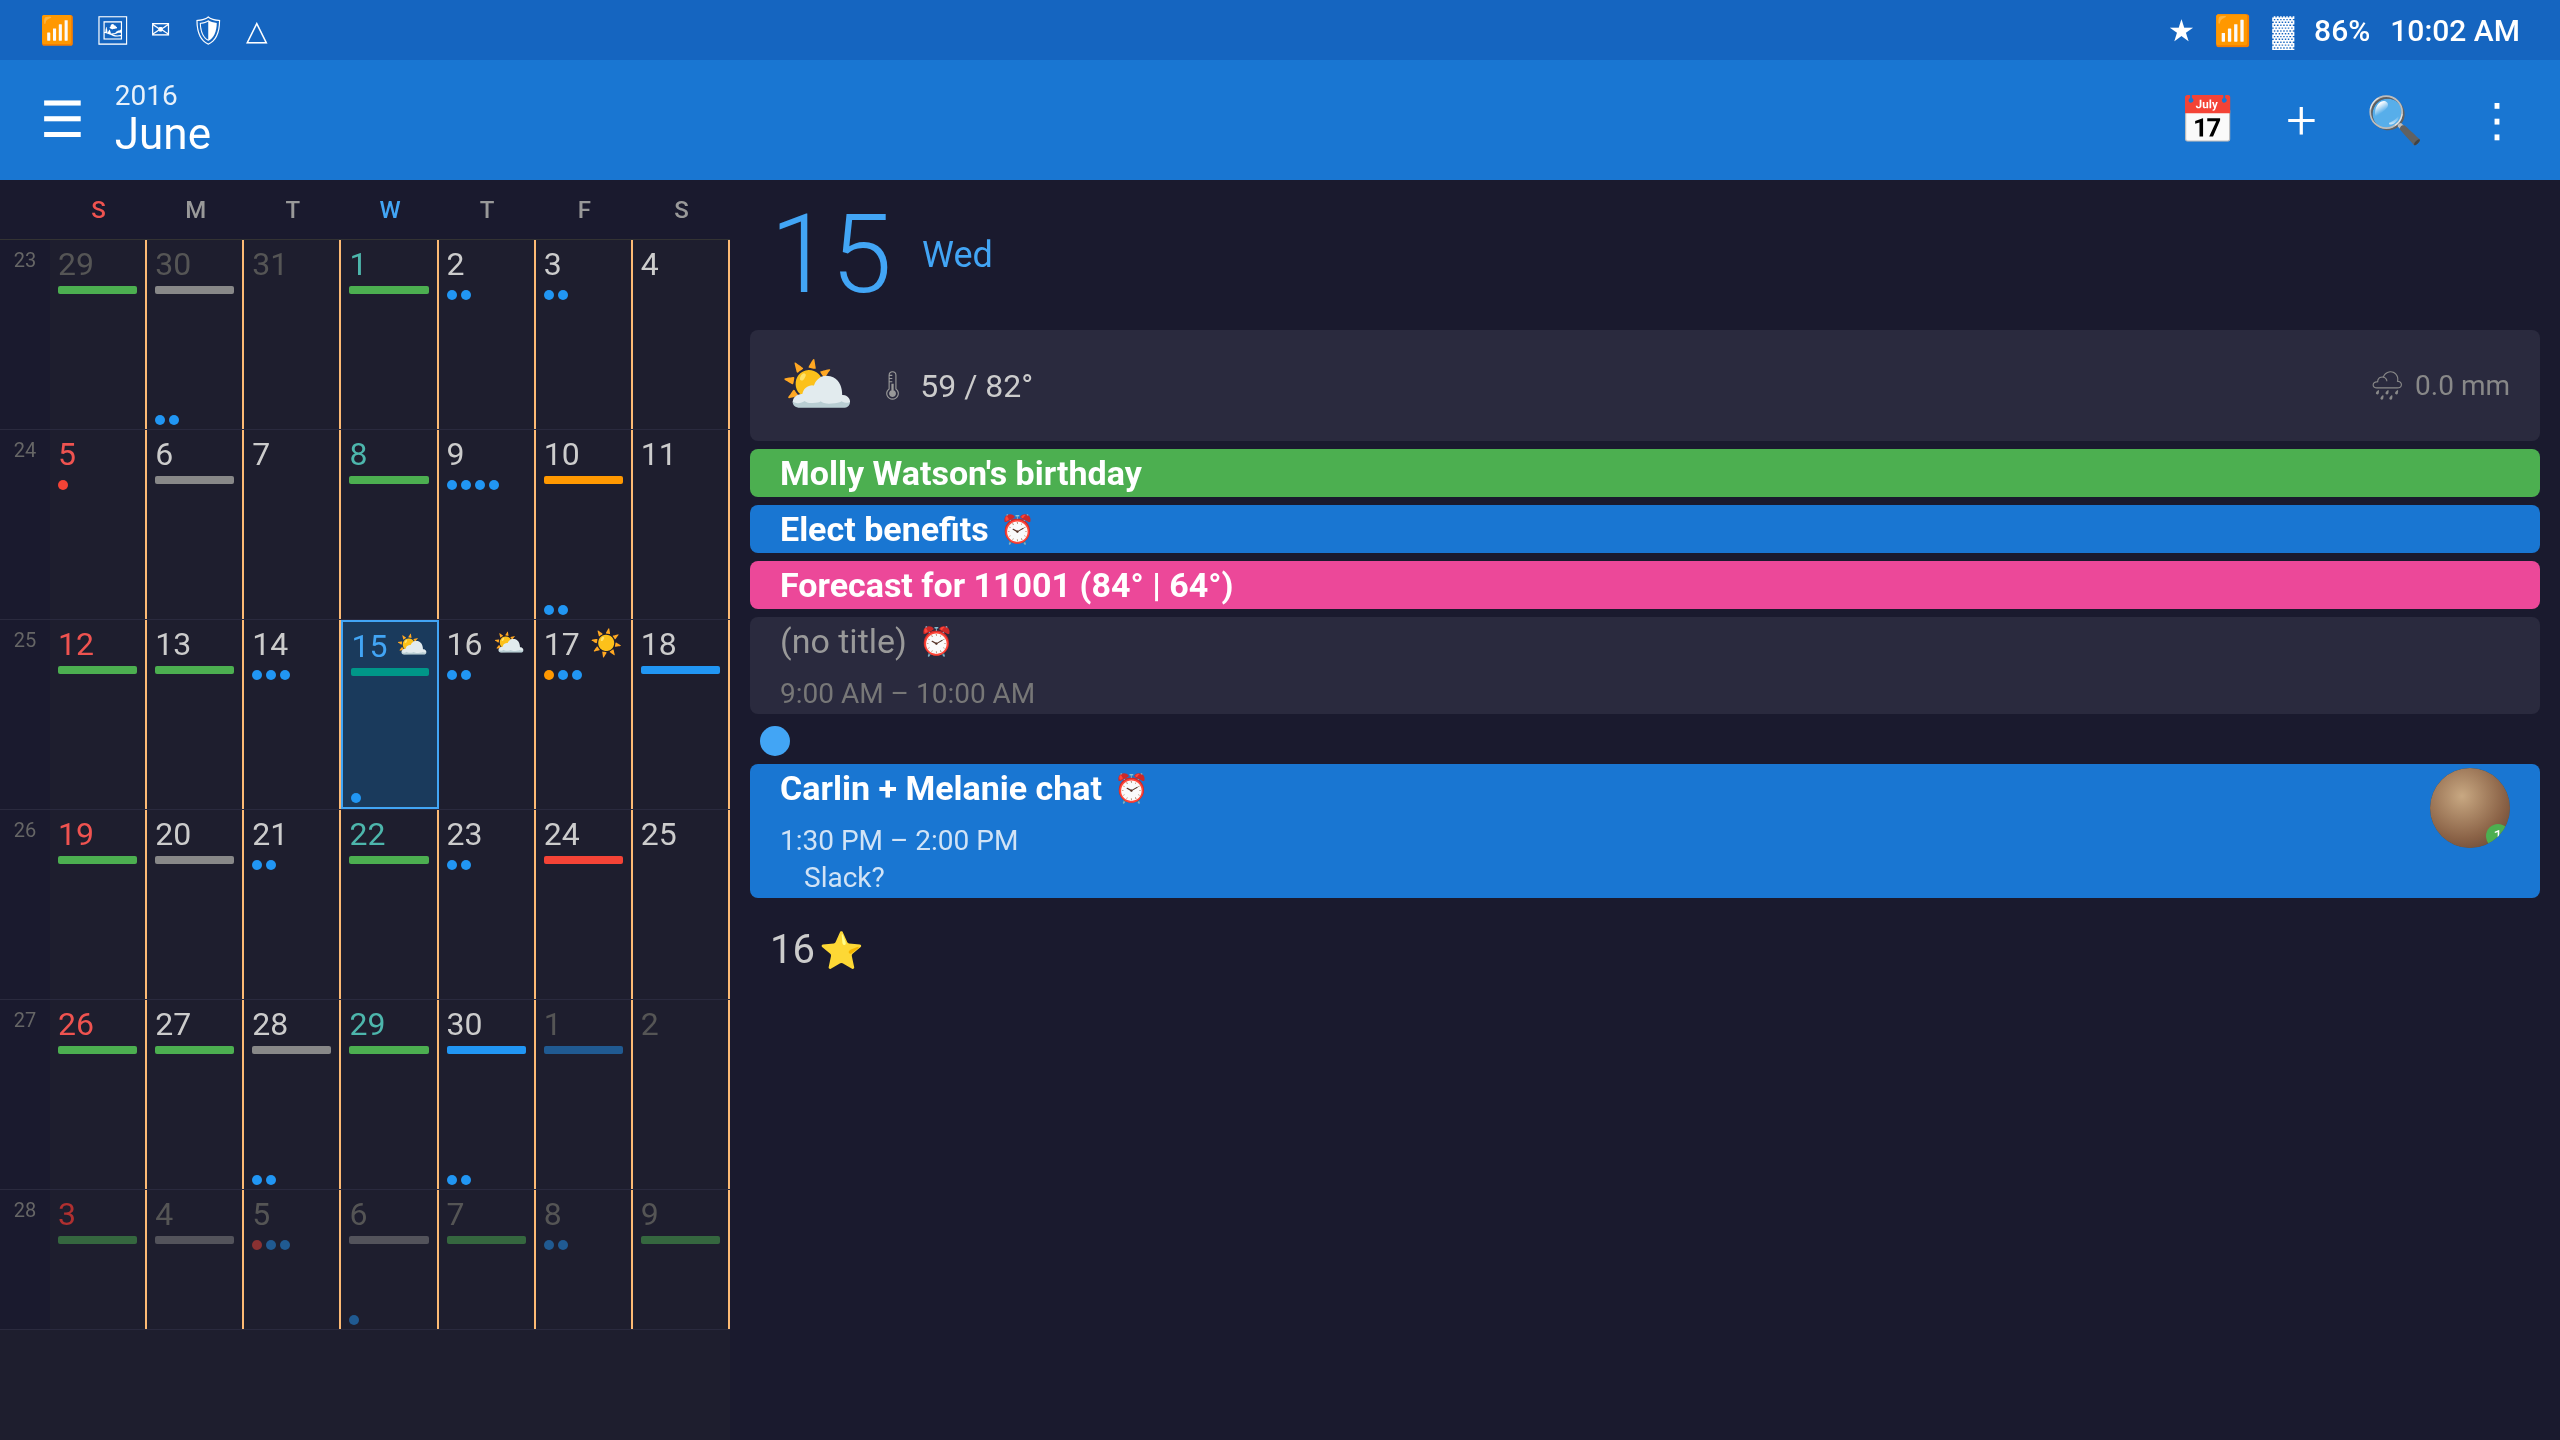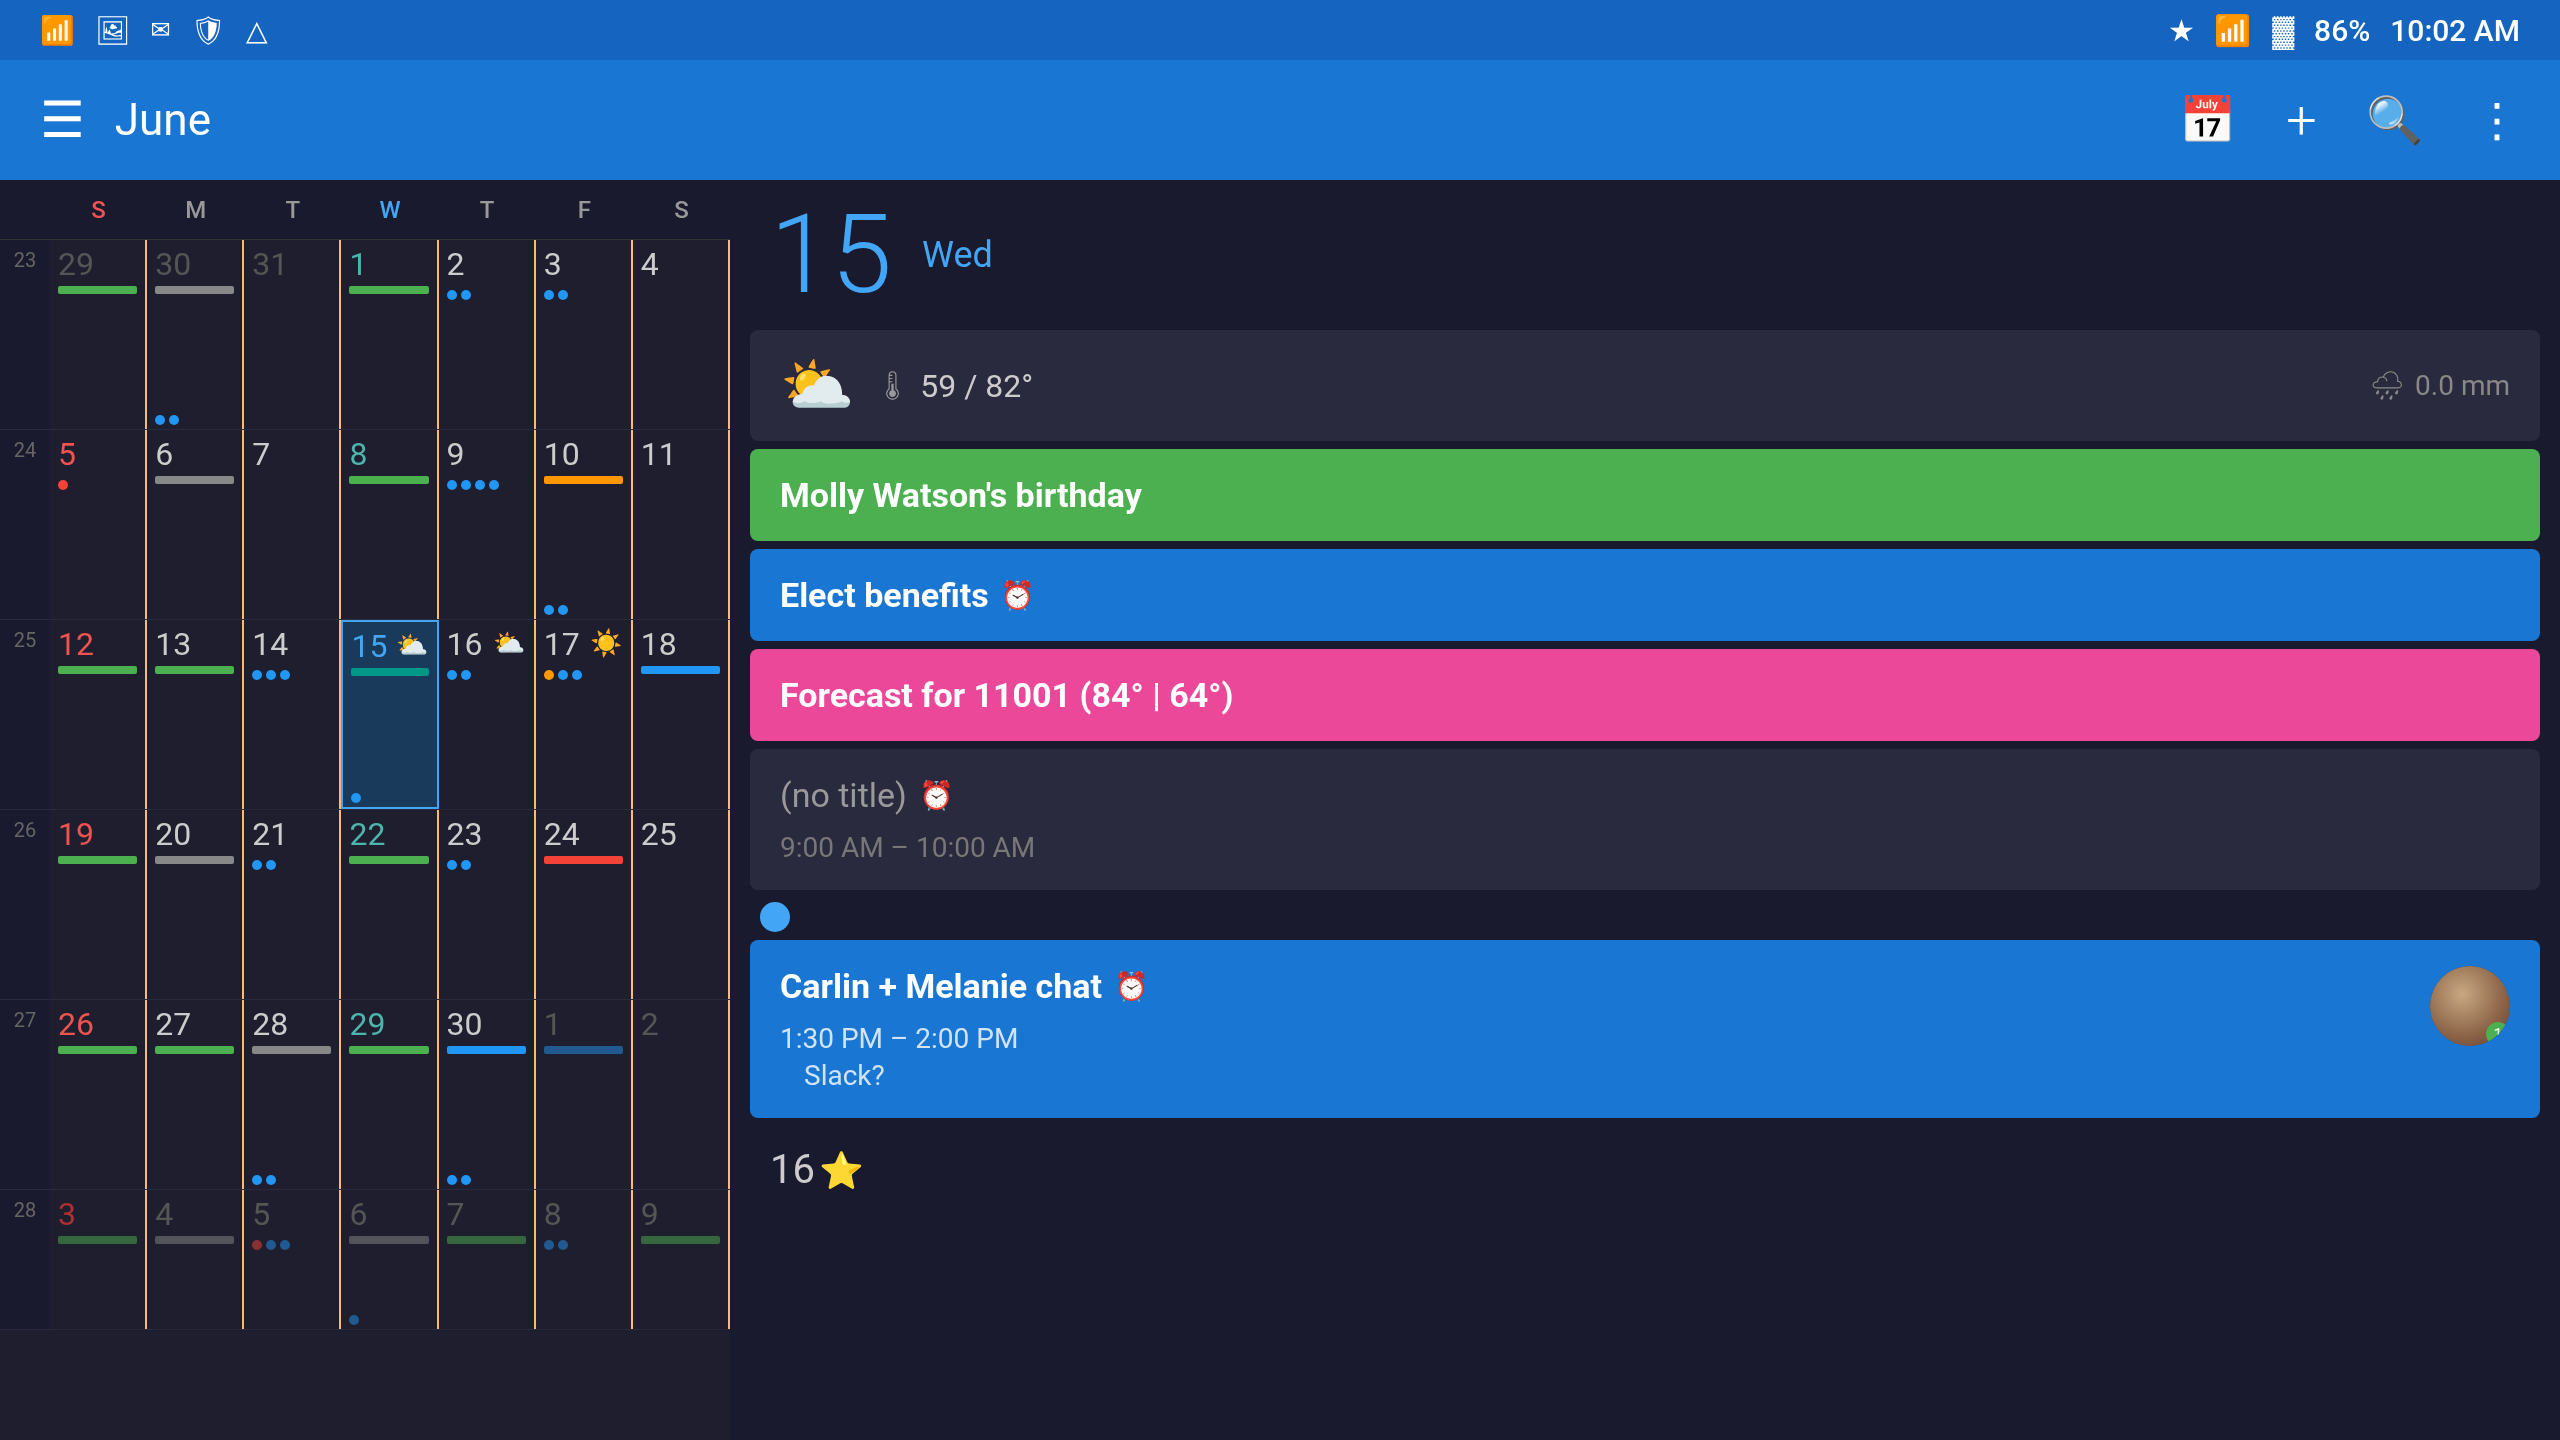--- a/index.html
+++ b/index.html
@@ -250,21 +250,21 @@
       color: #888;
       font-size: 28px;
       display: flex;
       align-items: center;
       gap: 10px;
     }
 
     
     .event-card {
       border-radius: 8px;
-      padding: 26px 30px;
+      padding: 4px 30px;
       margin-bottom: 8px;
       cursor: pointer;
     }
     .event-card.birthday {
       background: #4caf50;
     }
     .event-card.benefits {
       background: #1976d2;
     }
     .event-card.forecast {
@@ -361,20 +361,21 @@
     <span>📶</span>
     <span>▓</span>
     <span>86%</span>
     <span>10:02 AM</span>
   </div>
 </div>
 
 <div class="toolbar">
   <span class="toolbar-menu">☰</span>
   <div class="toolbar-title">
+    <div class="year">2016</div>
     <div class="month">June</div>
   </div>
   <div class="toolbar-actions">
     <span>📅</span>
     <span style="font-size:54px;font-weight:300">+</span>
     <span>🔍</span>
     <span>⋮</span>
   </div>
 </div>
 

